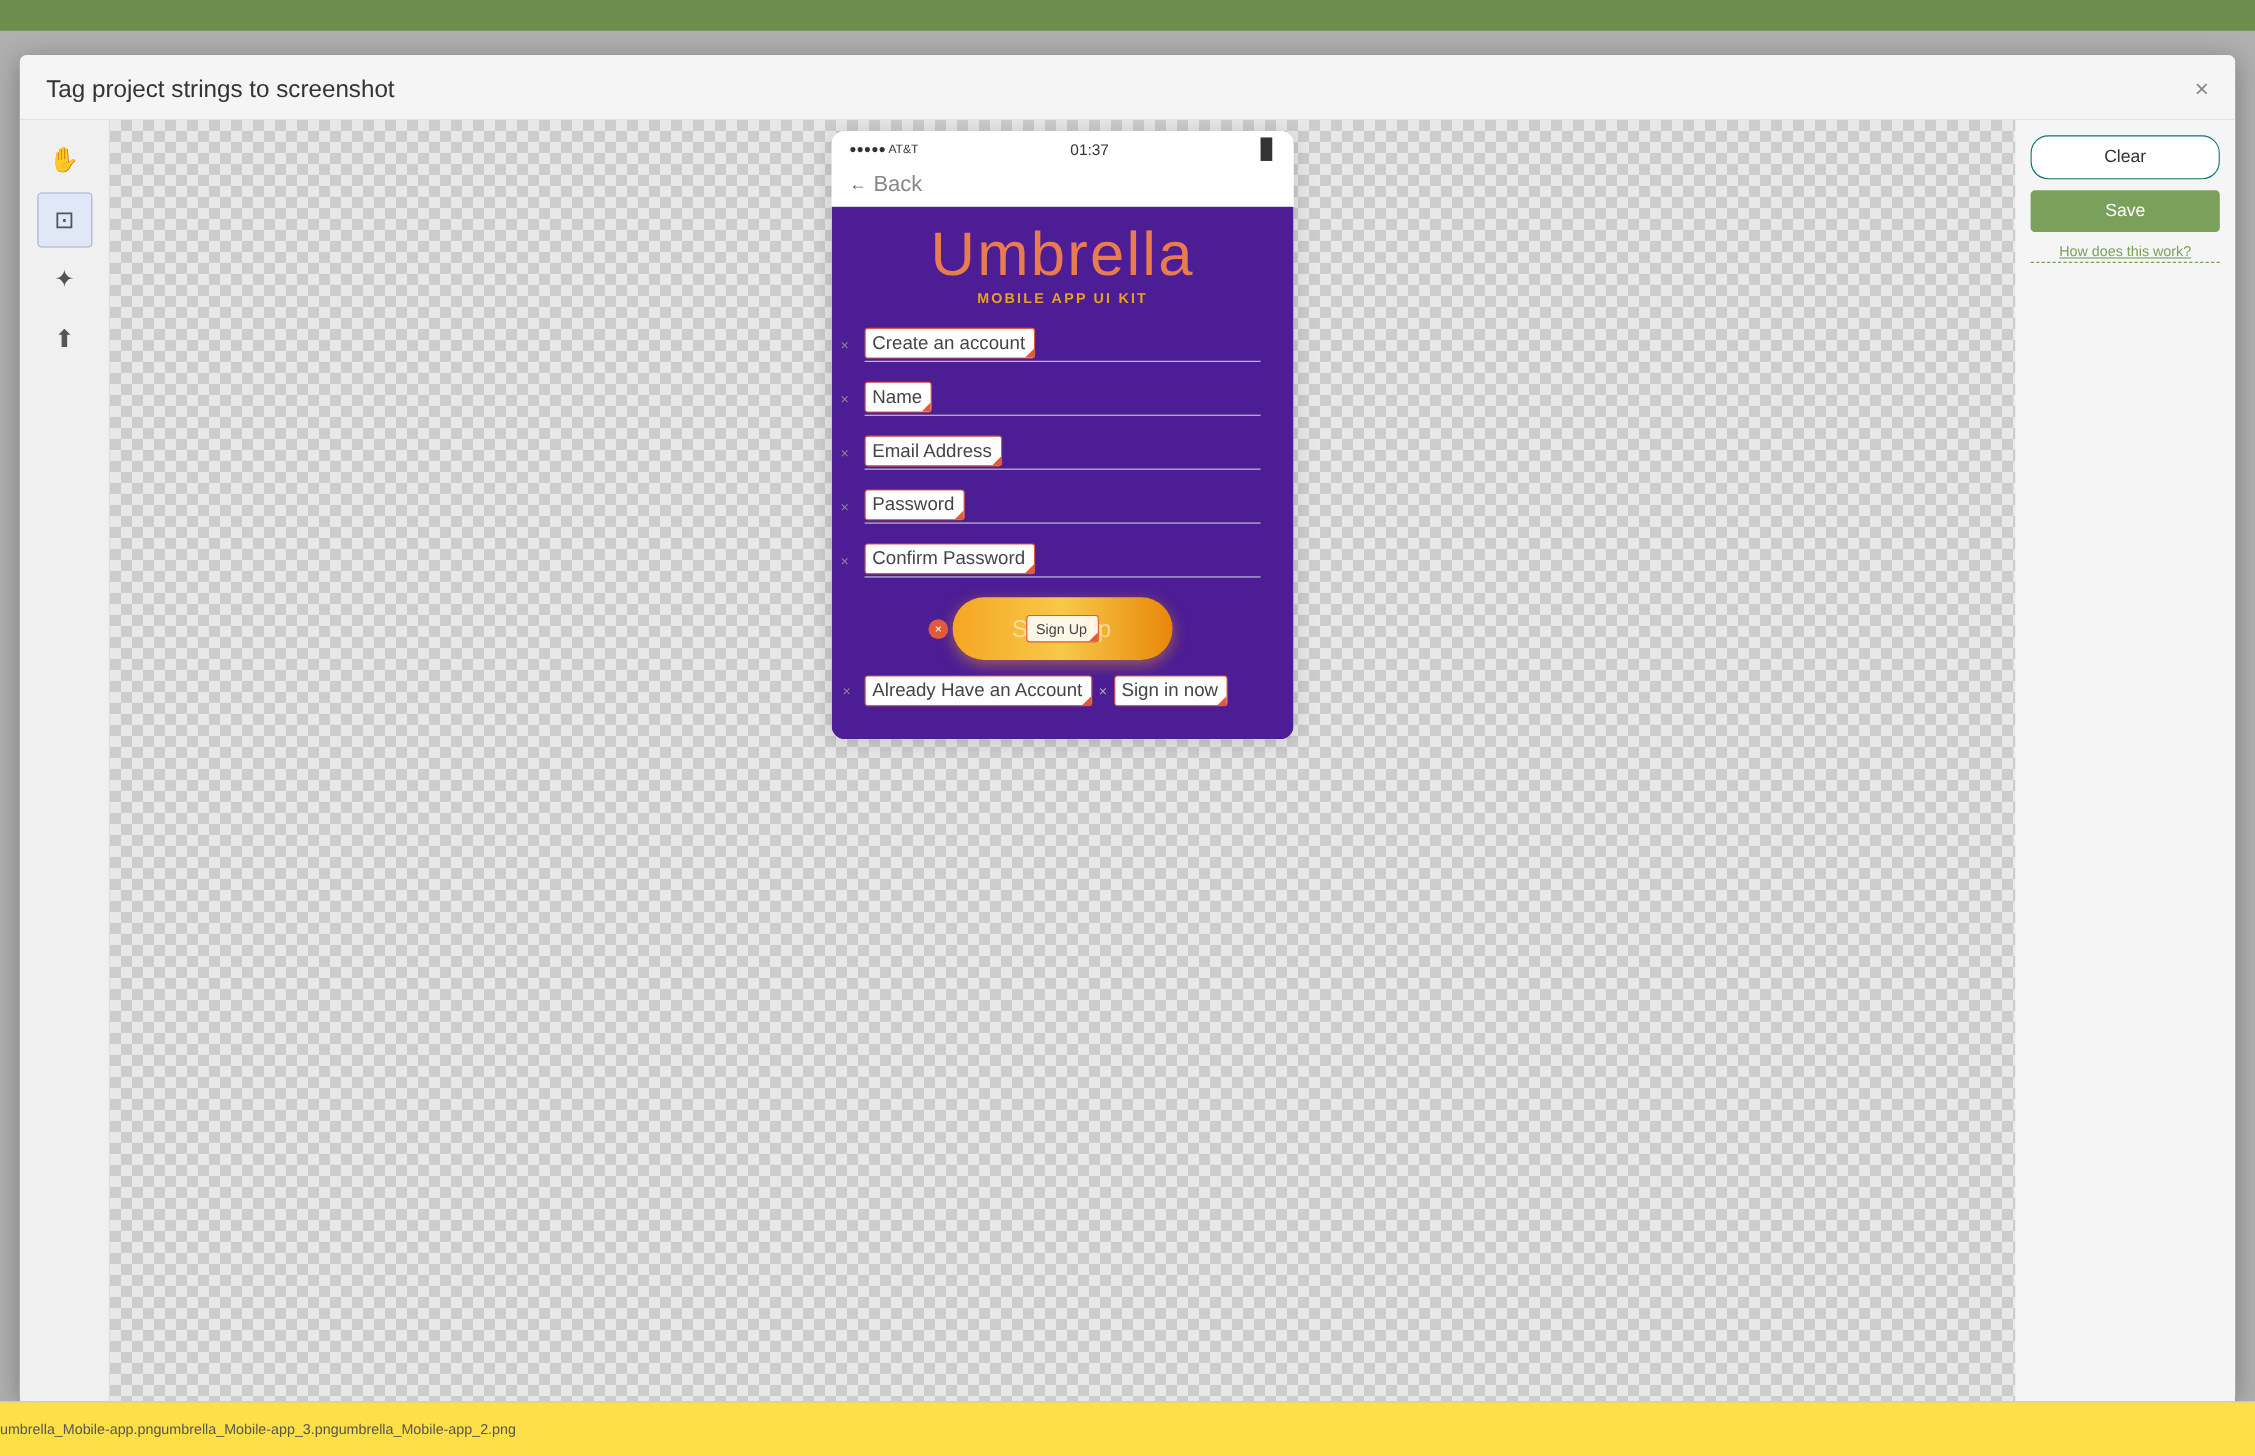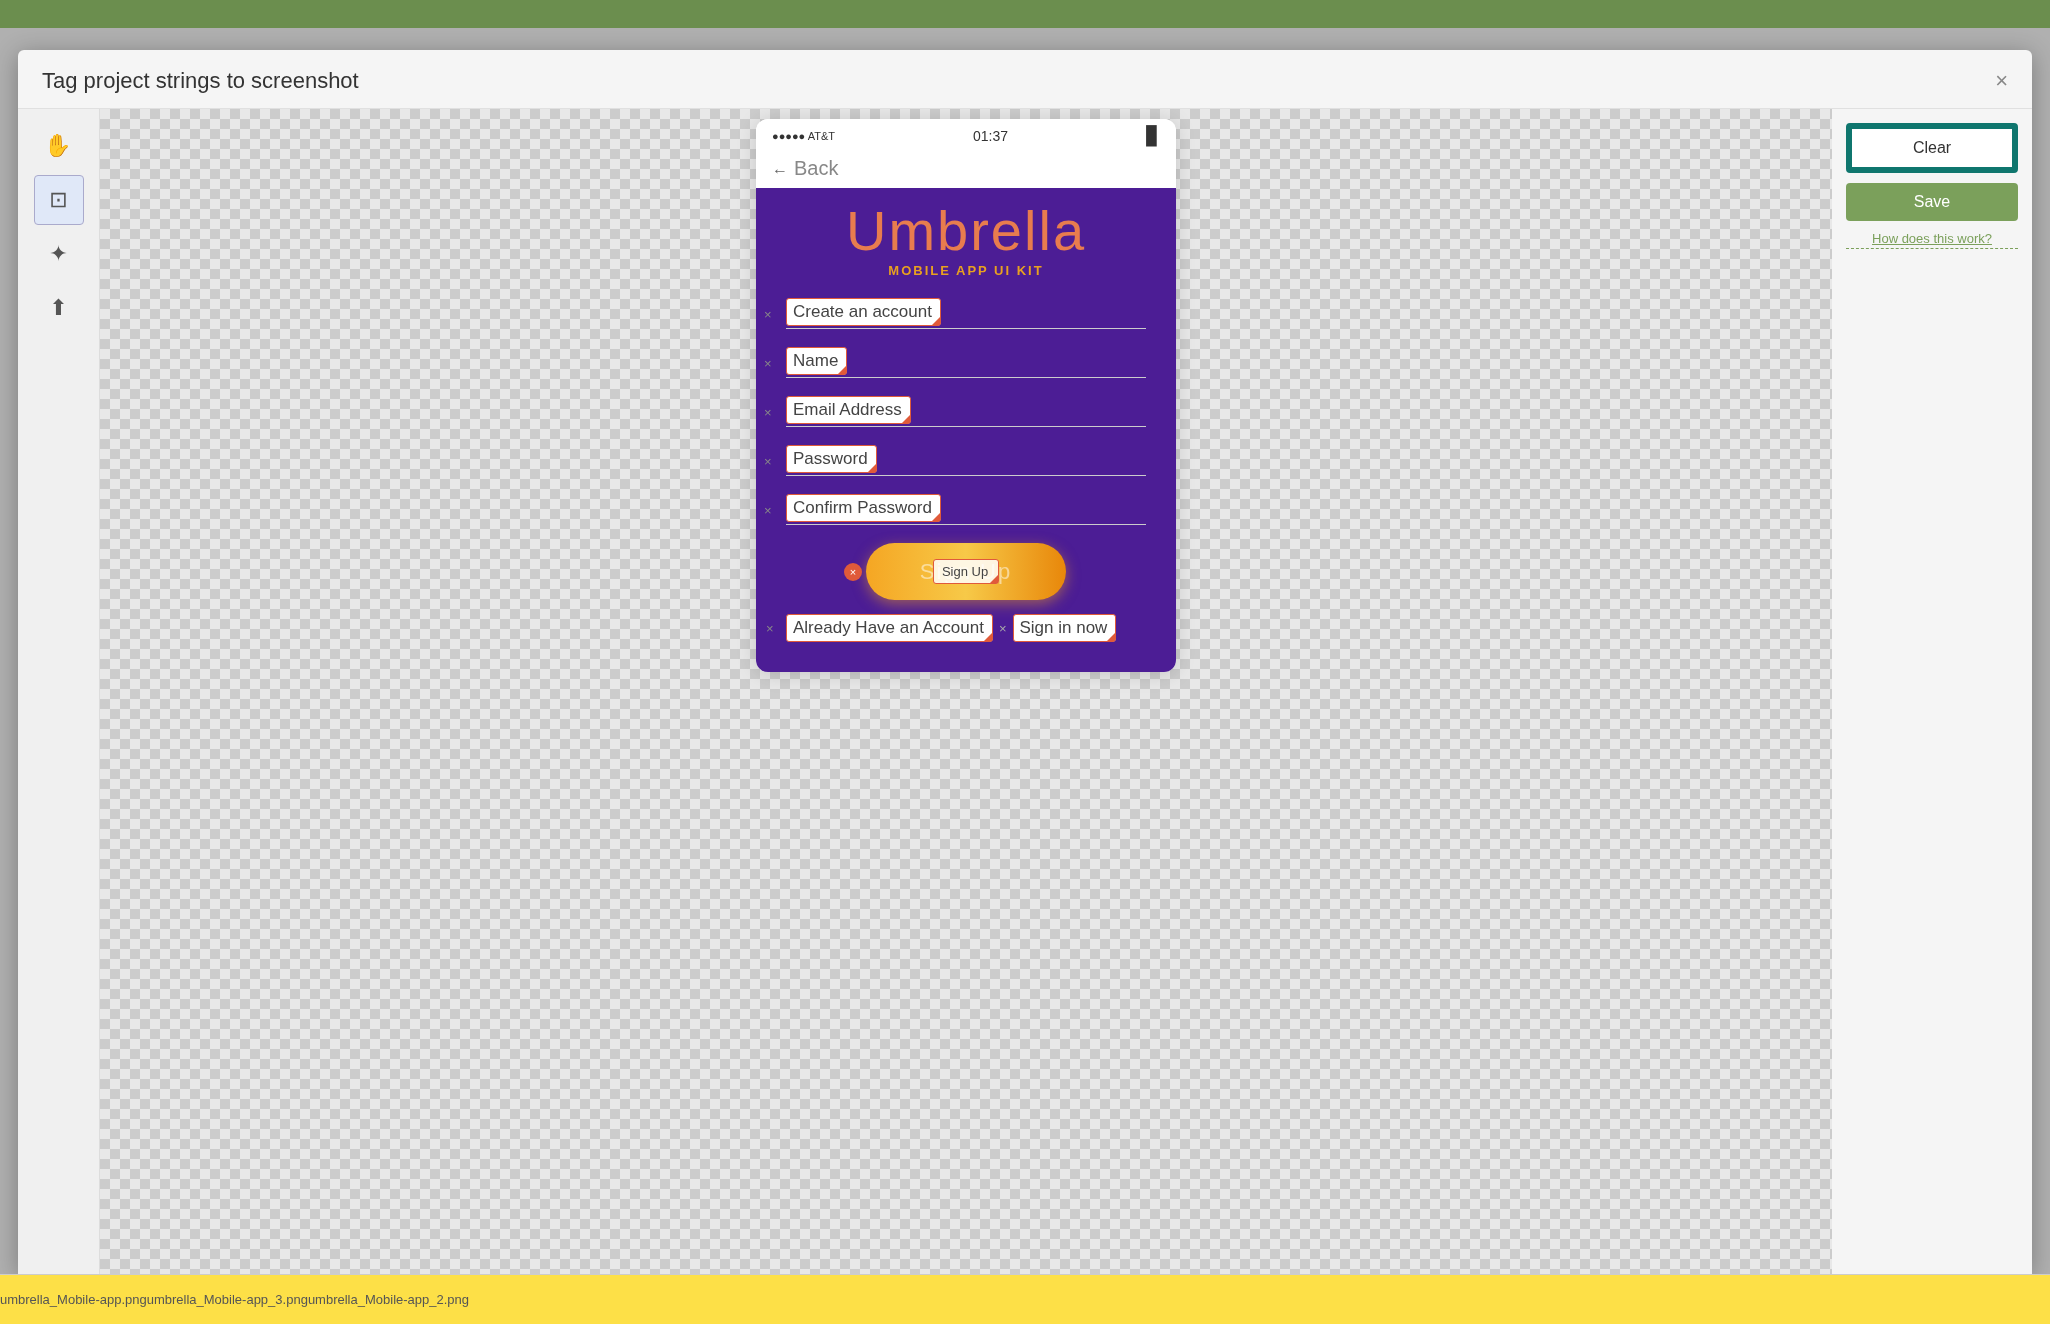--- a/index.html
+++ b/index.html
@@ -309,22 +309,22 @@
       width: 200px;
       padding: 14px;
       display: flex;
       flex-direction: column;
       gap: 10px;
       background: #f5f5f5;
     }
 
     .btn-clear {
       background: white;
-      border: 6px solid #0f766e;
-      border-radius: 4px;
+      border: 1px solid #0f766e;
+      border-radius: 16px;
       padding: 10px;
       font-size: 16px;
       color: #333;
       cursor: pointer;
       text-align: center;
     }
 
     .btn-save {
       background: #7ba05b;
       border: none;

